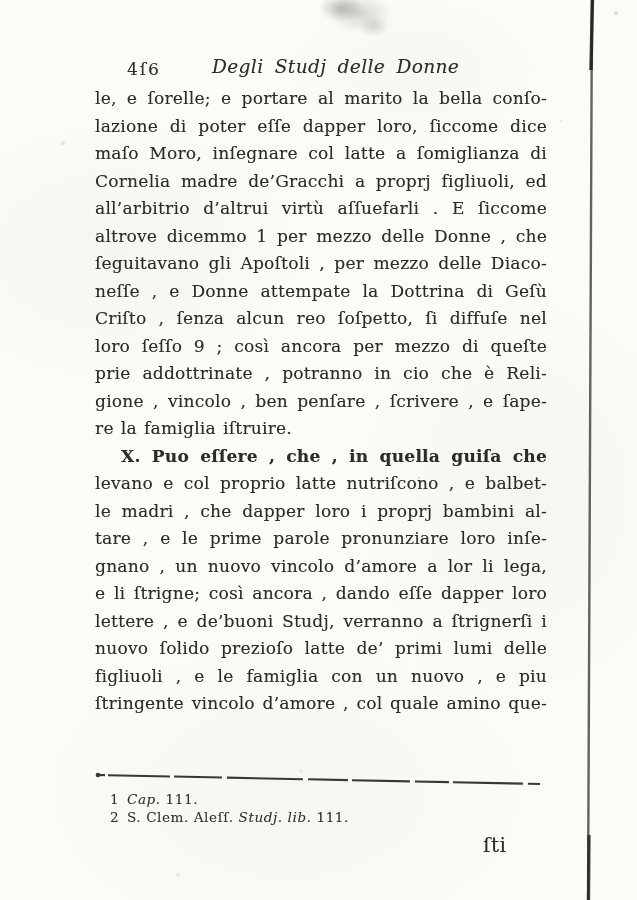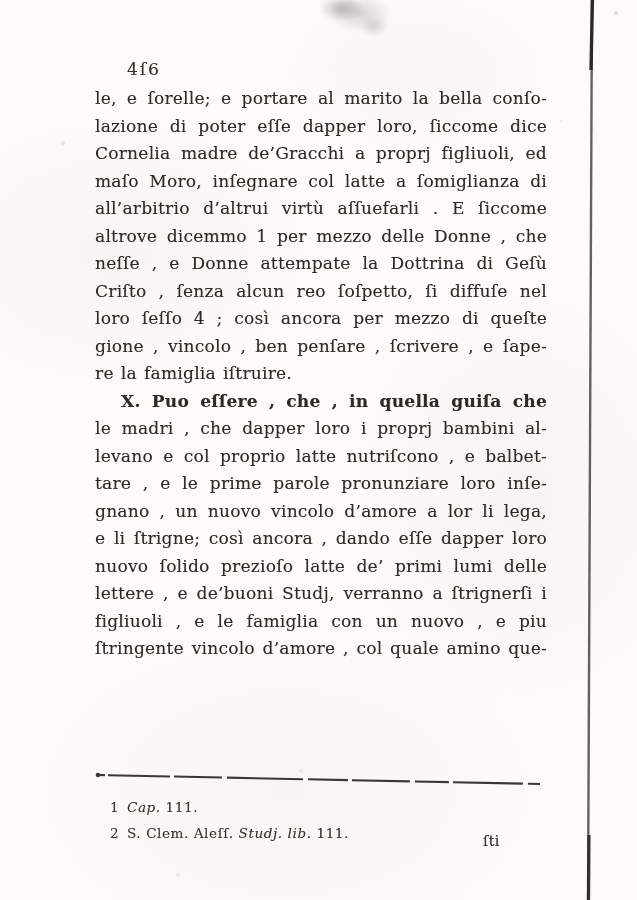--- a/index.html
+++ b/index.html
@@ -53,61 +53,64 @@
   }
   .line{height:27.5px;line-height:27.5px;overflow:hidden;text-align:left;word-spacing:1.5px;letter-spacing:.25px;}
   .line.just{text-align:justify;text-align-last:justify;}
   .line.indent{text-indent:26px;font-weight:bold;}
 
   
   .footnotes{
     position:absolute;left:110px;top:791px;color:#35322c;font-size:13.5px;
     text-shadow:.2px .2px .4px rgba(53,50,44,.3);
   }
-  .fn{height:17.5px;line-height:17.5px;letter-spacing:.6px;margin-top:8px;}
+  .fn{height:17.5px;line-height:17.5px;letter-spacing:.6px;}
   .fn .it{font-style:italic;}
   .fn .marker{display:inline-block;width:17px;}
 
   .catchword{
-    position:absolute;left:483px;top:833px;font-size:14px;color:#2e2b26;
+    position:absolute;left:483px;top:833px;font-size:20px;color:#2e2b26;
     letter-spacing:.5px;text-shadow:.3px .3px .5px rgba(46,43,38,.35);
   }
 
   svg.overlay{position:absolute;left:0;top:0;pointer-events:none;}
 </style>
 </head>
 <body>
 
 <div class="scan-page">
 
   <div class="smudge"></div>
   <div class="speckles"></div>
 
   <div class="pageno">4ſ6</div>
+  <div class="runtitle">Degli Studj delle Donne</div>
 
   <div class="bodytext">
       <div class="line just">le, e ſorelle; e portare al marito la bella conſo-</div>
       <div class="line just">lazione di poter eſſe dapper loro, ſiccome dice Tom-</div>
+      <div class="line just">maſo Moro, inſegnare col latte a ſomiglianza di</div>
       <div class="line just">Cornelia madre de’Gracchi a proprj figliuoli, ed</div>
-      <div class="line just">maſo Moro, inſegnare col latte a ſomiglianza di</div>
       <div class="line just">all’arbitrio d’altrui virtù aſſuefarli . E ſiccome</div>
       <div class="line just">altrove dicemmo 1 per mezzo delle Donne , che</div>
+      <div class="line just">ſeguitavano gli Apoſtoli , per mezzo delle Diaco-</div>
       <div class="line just">neſſe , e Donne attempate  la Dottrina di Geſù</div>
       <div class="line just">Criſto , ſenza alcun reo ſoſpetto, ſi diffuſe nel</div>
-      <div class="line just">loro ſeſſo 4 ; così ancora per mezzo di queſte</div>
+      <div class="line just">loro ſeſſo 9 ; così ancora per mezzo di queſte</div>
+      <div class="line just">prie addottrinate , potranno in cio che è Reli-</div>
       <div class="line just">gione , vincolo , ben penſare , ſcrivere , e ſape-</div>
       <div class="line">re la famiglia iſtruire.</div>
       <div class="line just indent">X. Puo eſſere , che , in quella guiſa che quel-</div>
+      <div class="line just">levano e col proprio latte nutriſcono , e balbet-</div>
       <div class="line just">le madri , che dapper loro i proprj bambini al-</div>
-      <div class="line just">levano e col proprio latte nutriſcono , e balbet-</div>
       <div class="line just">tare , e le prime parole pronunziare  loro inſe-</div>
       <div class="line just">gnano , un nuovo vincolo d’amore a lor li lega,</div>
       <div class="line just">e li ſtrigne; così ancora , dando eſſe dapper loro il</div>
+      <div class="line just">lettere , e de’buoni Studj, verranno a ſtrignerſi i</div>
       <div class="line just">nuovo ſolido prezioſo latte de’ primi lumi delle</div>
-      <div class="line just">lettere , e de’buoni Studj, verranno a ſtrignerſi i</div>
       <div class="line just">figliuoli , e le famiglia con un nuovo , e piu</div>
       <div class="line just">ſtringente vincolo d’amore , col quale amino que-</div>
     </div>
 
   <svg class="overlay" width="637" height="900" viewBox="0 0 637 900">
 
     <line x1="97" y1="775" x2="540" y2="784" stroke="#3a3835" stroke-width="2.1" stroke-dasharray="8 3 62 4 48 5 76 5 40 4 58 5 34 4 70 5 30 4"></line>
     <circle cx="98" cy="775" r="2.3" fill="#3a3835"></circle>
 
     <line x1="592" y1="-4" x2="588" y2="904" stroke="#4a4845" stroke-width="2.4" opacity="0.85"></line>

